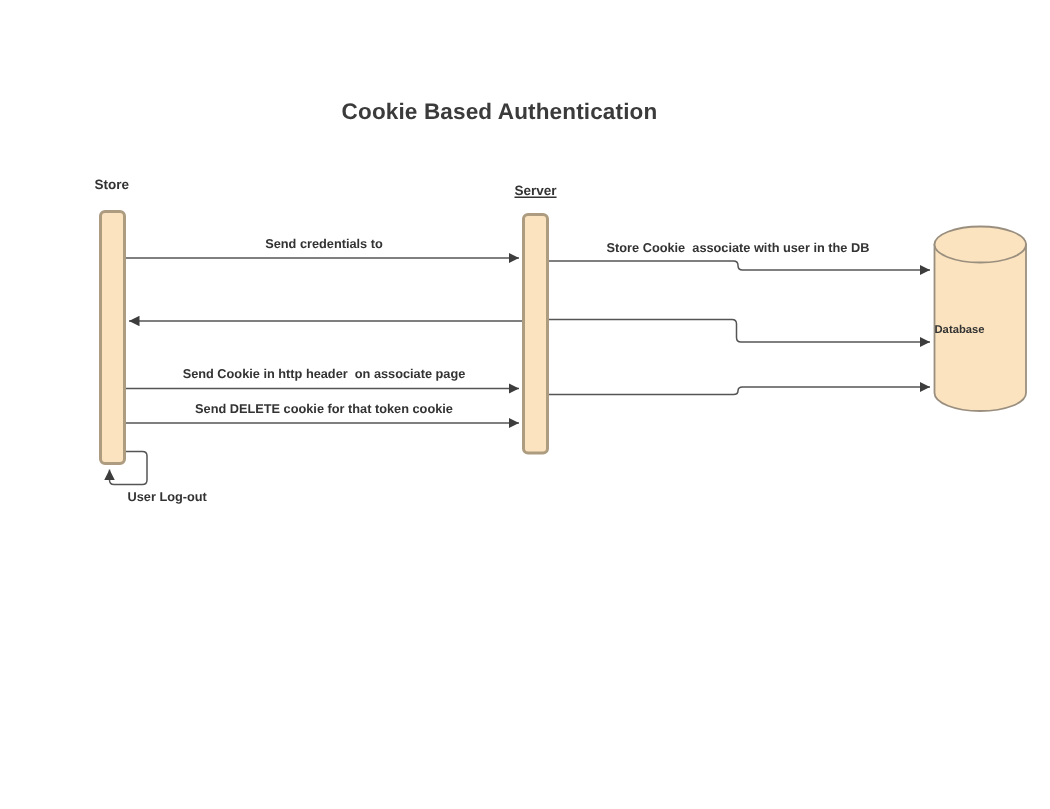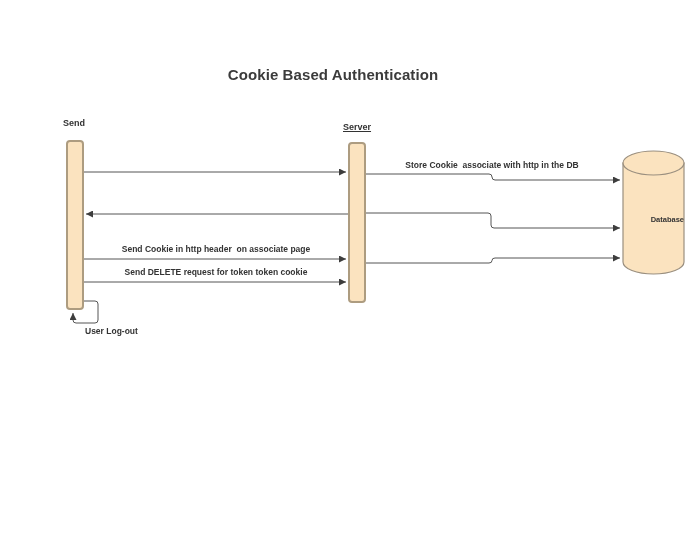--- a/index.html
+++ b/index.html
@@ -27,21 +27,21 @@
     position: absolute;
     font-size: 9px; font-weight: bold;
     color: var(--text, #333333);
     white-space: nowrap;
   }
   .users-label  { left: 63px;  top: 118px; }
   .server-label { left: 343px; top: 122px; text-decoration: underline; }
   .db-label {
     position: absolute;
     left: 623px; top: 215px; width: 61px;
-    text-align: right;
+    text-align: left;
     font-size: 7.5px; font-weight: bold;
     color: var(--text, #333333);
   }
   .bar {
     position: absolute;
     box-sizing: border-box;
     background: var(--shape-fill, #FBE3BF);
     border: 2px solid var(--shape-border, #AD9C80);
     border-radius: 4px;
   }
@@ -76,21 +76,21 @@
   .cyl   { stroke: var(--cylinder-border, #9A8F7F); stroke-width: 1.2; }
   marker path { fill: var(--arrowhead, #3d3d3d); }
 </style>
 </head>
 <body>
 
 <div id="stage">
 
   <div class="title">Cookie Based Authentication</div>
 
-  <div class="actor-label users-label">Send</div>
+  <div class="actor-label users-label">Store</div>
   <div class="actor-label server-label">Server</div>
 
   <div class="bar users-bar"></div>
   <div class="bar server-bar"></div>
 
   <svg class="overlay" width="700" height="539" viewBox="0 0 700 539">
     <defs>
       <marker id="ah" viewBox="0 0 10 10" refX="10" refY="5" markerWidth="7" markerHeight="7" orient="auto">
         <path d="M0,0 L10,5 L0,10 Z"></path>
       </marker>
@@ -113,18 +113,19 @@
     <path class="arrow" d="M 84 301 L 95 301 Q 98 301 98 304 L 98 320 Q 98 323 95 323 L 76 323 Q 73 323 73 320 L 73 313" marker-end="url(#ah)"></path>
 
     <g>
       <path class="shape cyl" d="M 623 163 L 684 163 L 684 262 A 30.5 12 0 0 1 623 262 Z"></path>
       <ellipse class="shape cyl" cx="653.5" cy="163" rx="30.5" ry="12"></ellipse>
     </g>
   </svg>
 
   <div class="db-label">Database</div>
 
-  <div class="msg-label lbl-m1">Store Cookie  associate with http in the DB</div>
+  <div class="msg-label lbl-m0">Send credentials to</div>
+  <div class="msg-label lbl-m1">Store Cookie  associate with user in the DB</div>
   <div class="msg-label lbl-m4">Send Cookie in http header  on associate page</div>
-  <div class="msg-label lbl-m6">Send DELETE request for token token cookie</div>
+  <div class="msg-label lbl-m6">Send DELETE cookie for that token cookie</div>
   <div class="msg-label lbl-m7">User Log-out</div>
 
 </div>
 
 </body></html>

